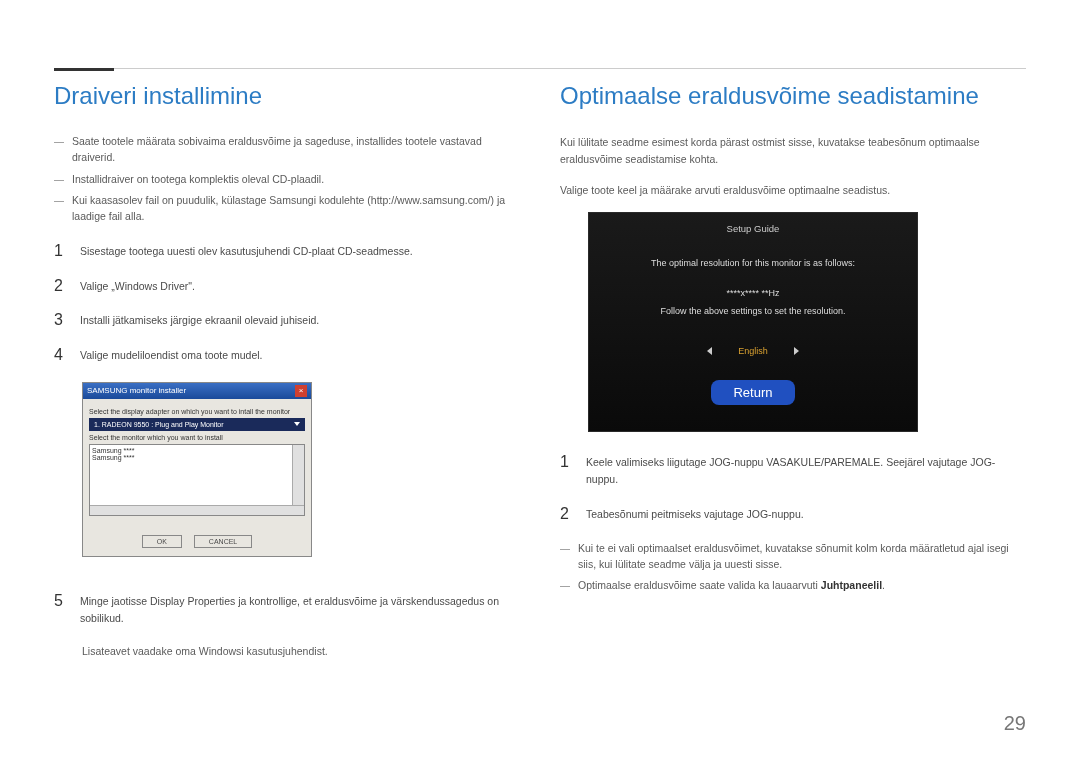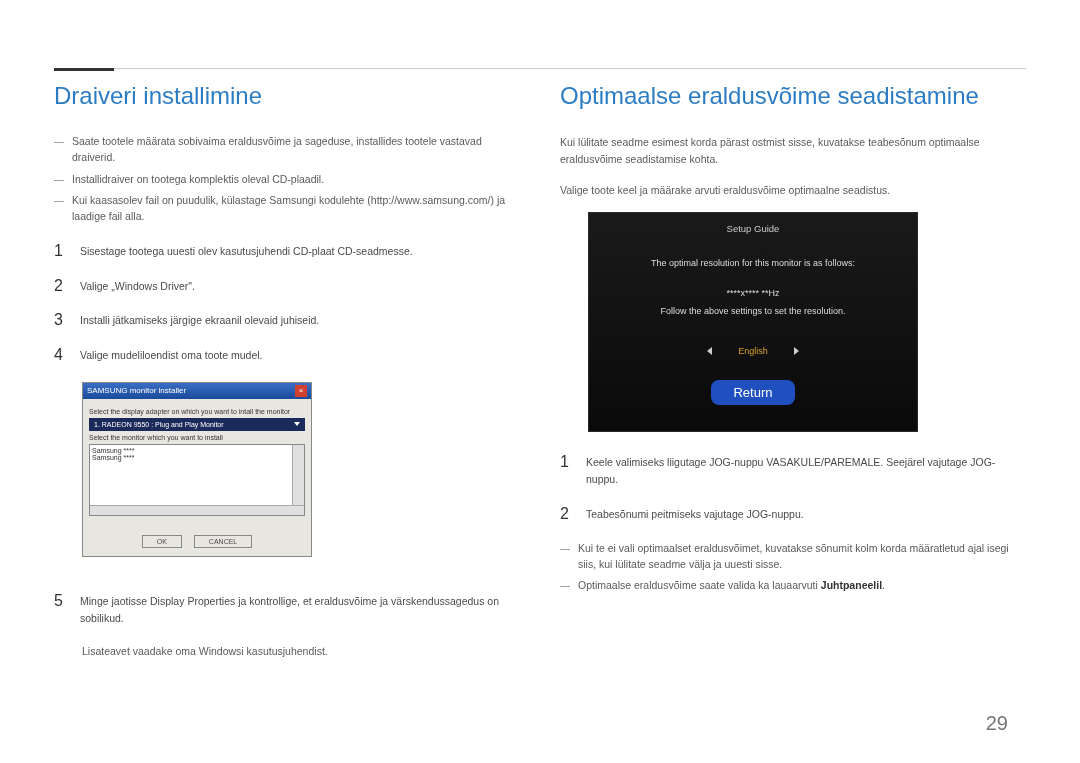--- a/index.html
+++ b/index.html
@@ -33,21 +33,21 @@
   .setup-guide { width: 330px; height: 220px; background: linear-gradient(#1a1a1a,#0a0a0a); border: 1px solid #2a2a2a; margin: 10px 0 22px 28px; color: #d0d0d0; font-size: 9px; display:flex; flex-direction:column; align-items:center; padding:10px 0; position:relative;}
   .setup-title { font-size: 9.5px; color: #ccc; margin-bottom: 24px; }
   .setup-line1 { font-size: 9px; color: #ddd; margin-bottom: 20px; }
   .setup-res { font-size: 9px; color: #ddd; margin-bottom: 8px; }
   .setup-line2 { font-size: 9px; color: #ddd; margin-bottom: 30px; }
   .lang-row { display: flex; align-items: center; gap: 26px; margin-bottom: 24px; }
   .lang-row .tri-l { width:0;height:0;border-top:4px solid transparent;border-bottom:4px solid transparent;border-right:5px solid #ccc;}
   .lang-row .tri-r { width:0;height:0;border-top:4px solid transparent;border-bottom:4px solid transparent;border-left:5px solid #ccc;}
   .lang-row .lang { color: #d8a030; font-size: 9px; }
   .return-btn { background: #2050c0; color: #fff; font-size: 13px; padding: 5px 22px; border-radius: 8px; }
-  .page-num { position: absolute; bottom: 28px; right: 72px; font-size: 20px; color: #777; }
+  .page-num { position: absolute; bottom: 28px; right: 54px; font-size: 20px; color: #777; }
   .bold { font-weight: bold; color:#333;}
 </style>
 </head>
 <body>
 
 <div class="top-rule"></div>
 <div class="top-rule-dark"></div>
 
 <div class="page">
 

